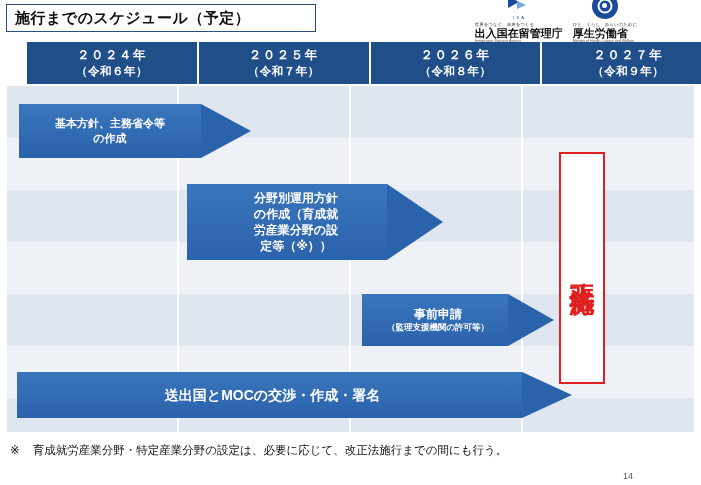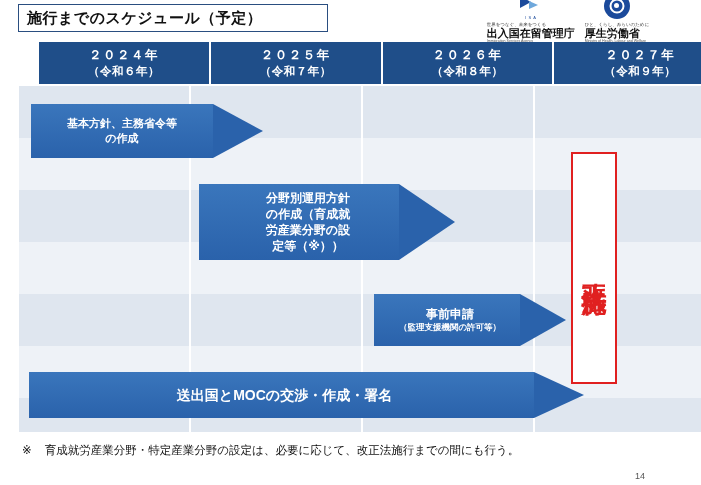--- a/index.html
+++ b/index.html
@@ -10,21 +10,21 @@
   body {
     width: 701px;
     height: 485px;
     font-family: "Liberation Sans", "DejaVu Sans", sans-serif;
     color: #1a1a1a;
     position: relative;
     overflow: hidden;
   }
   .slide {
     position: absolute;
-    left: 12px; top: 0;
+    left: 0; top: 0;
     width: 643px;
     height: 485px;
     background: #ffffff;
   }
 
   
   .title-box {
     position: absolute;
     left: 6px;
     top: 4px;

